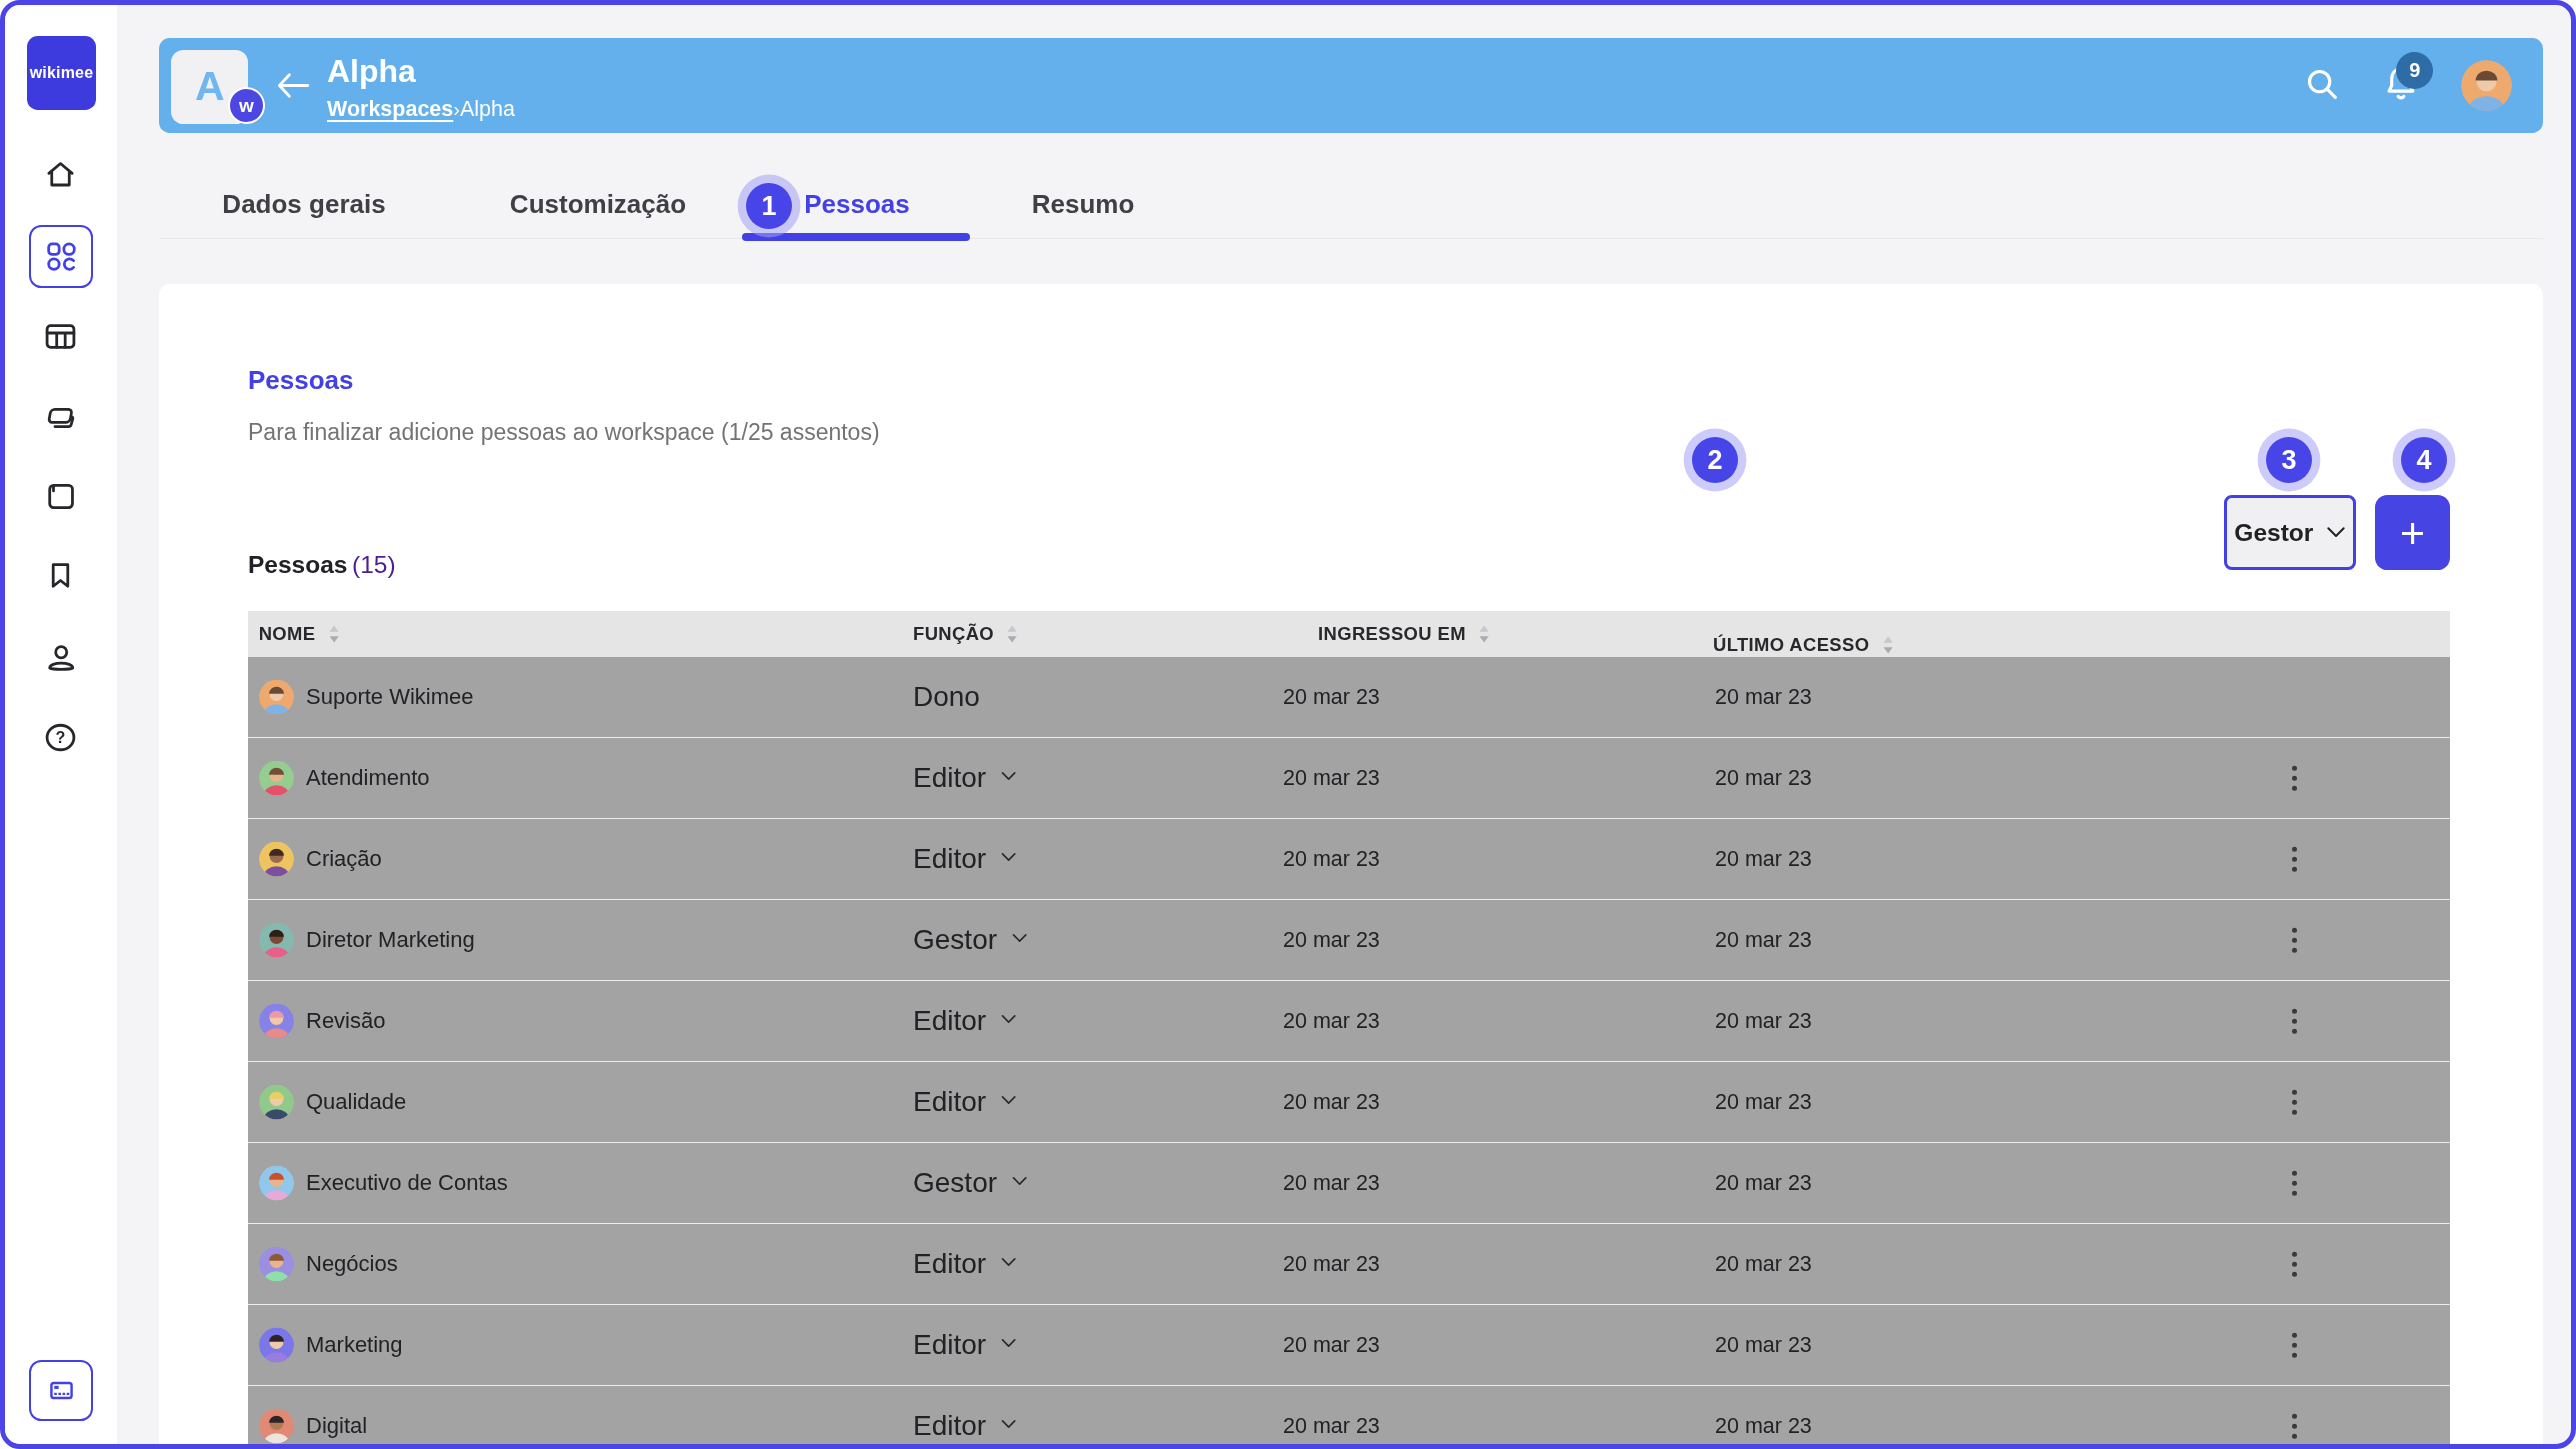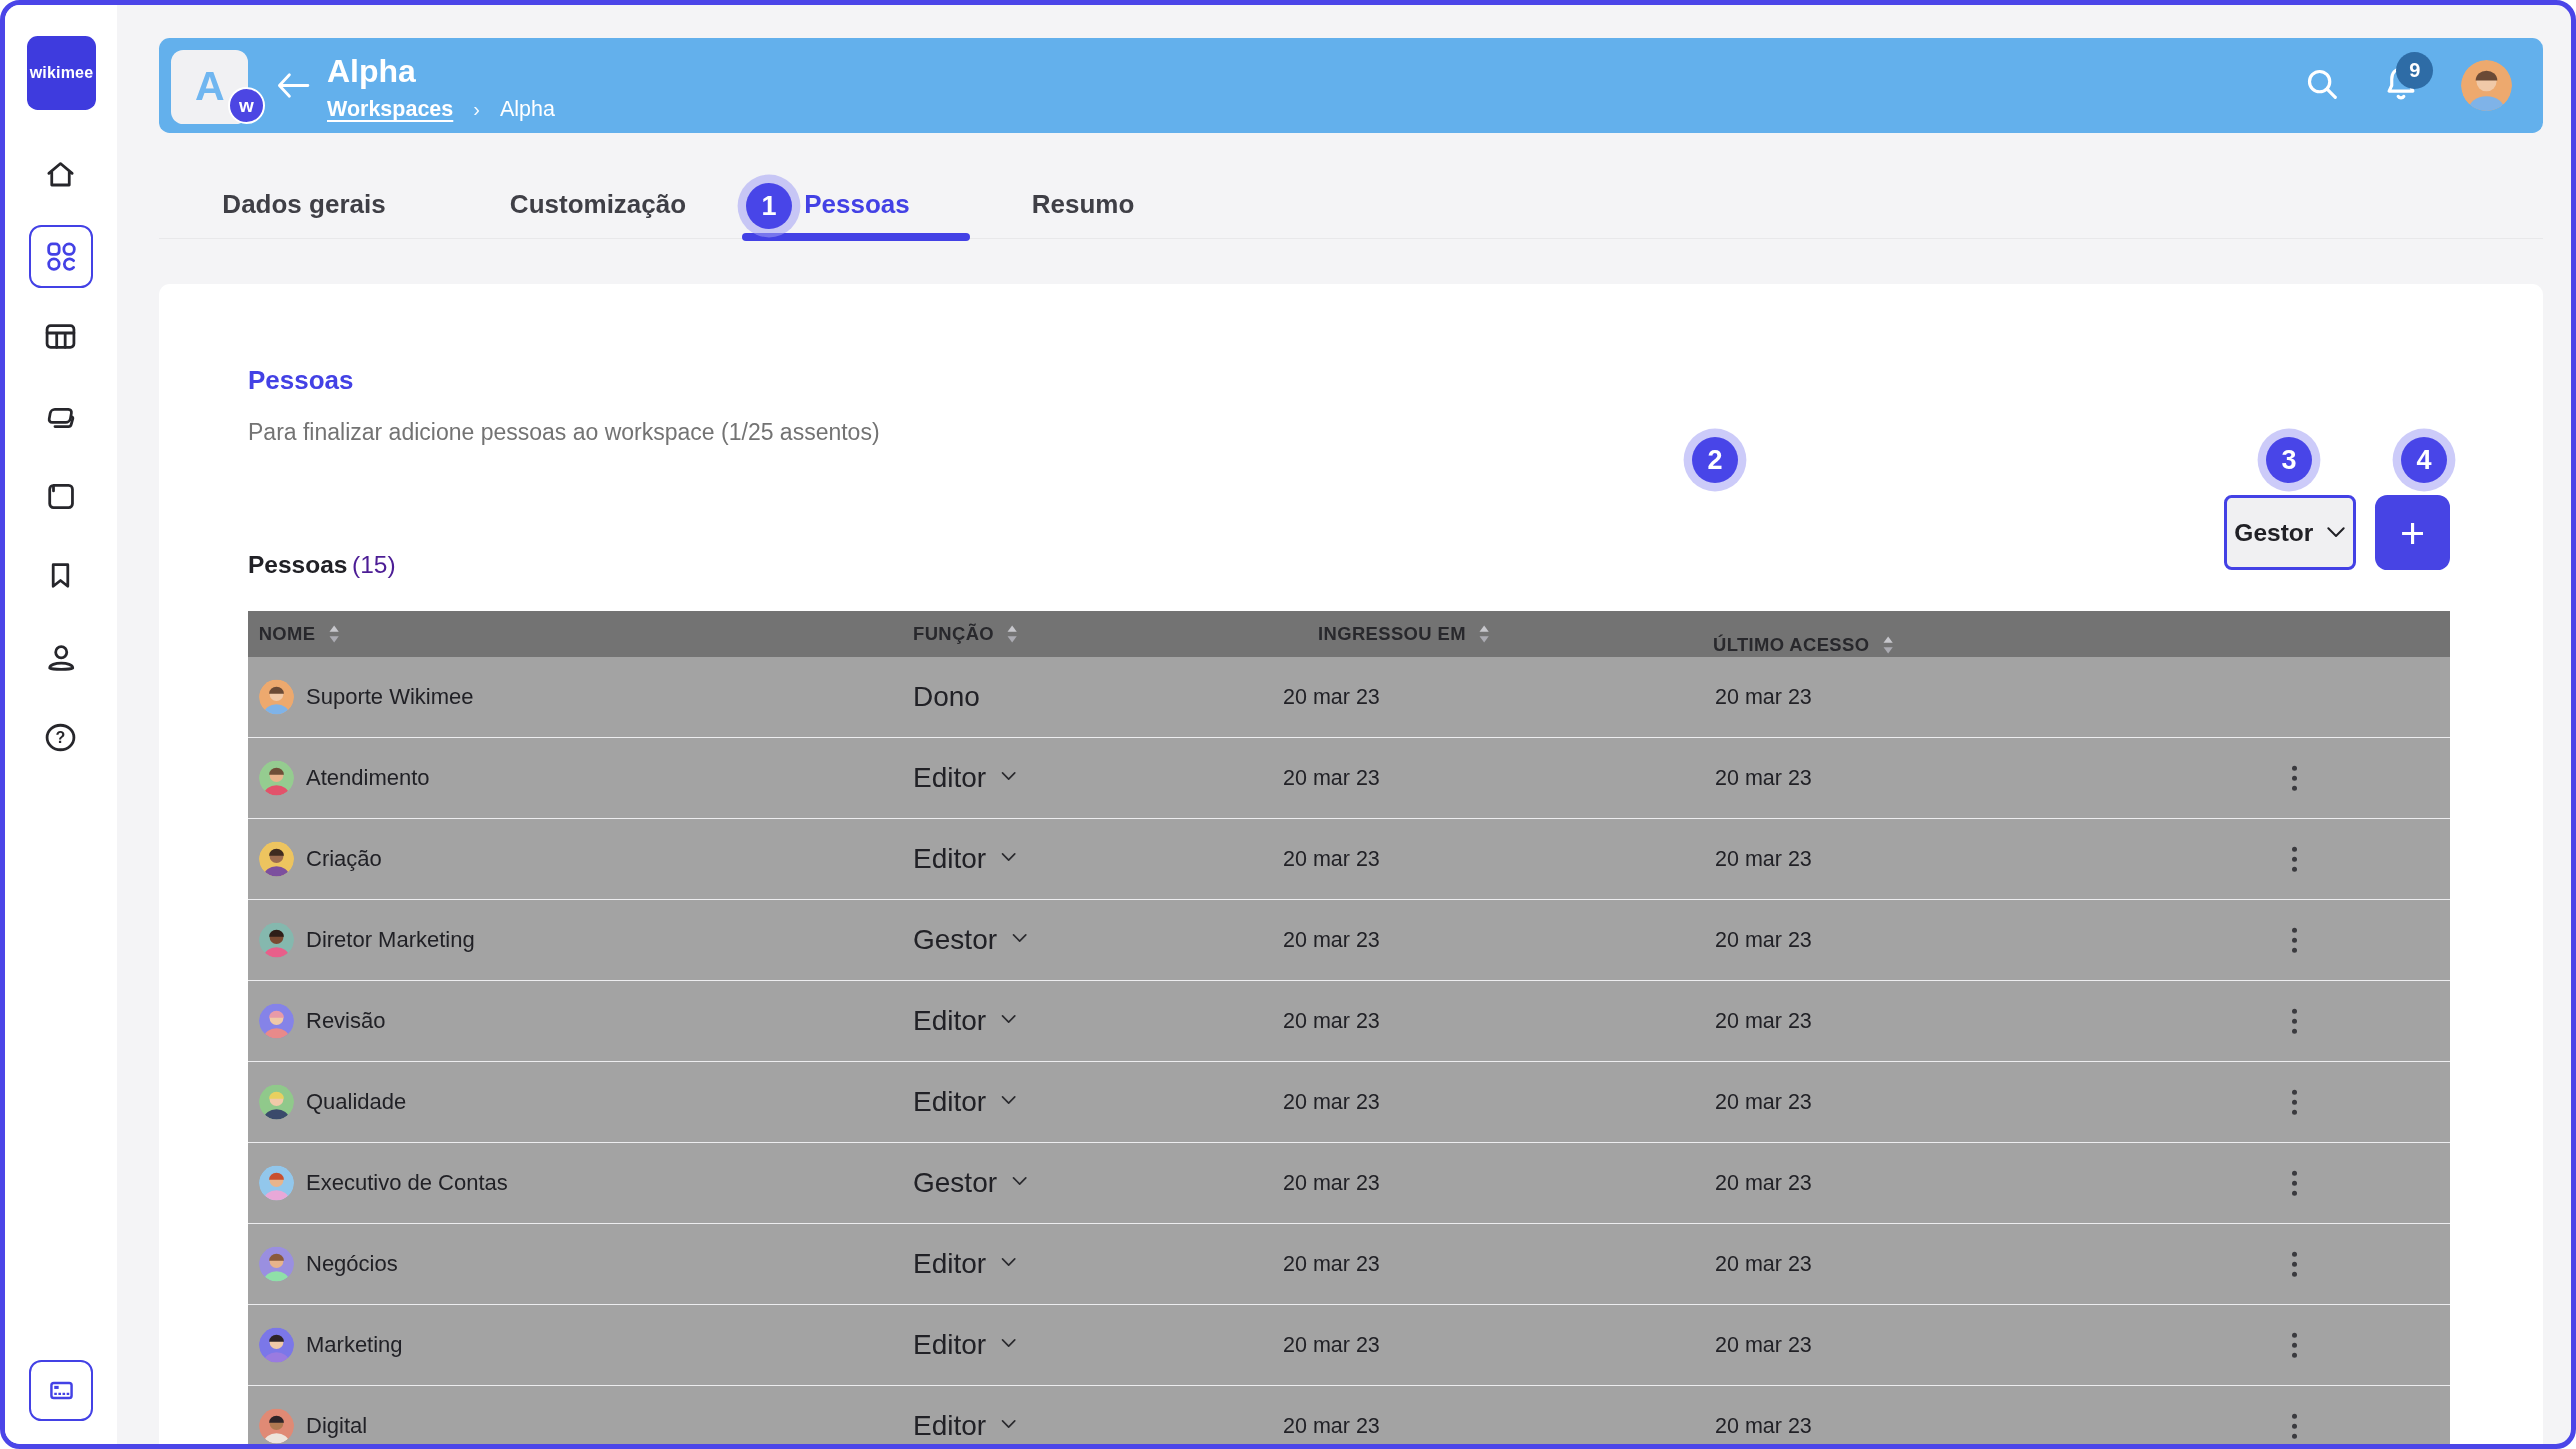--- a/index.html
+++ b/index.html
@@ -16,21 +16,21 @@
   .active-wrap{position:absolute;left:24px;top:220px;width:64px;height:63px;border:2.3px solid #4341E5;border-radius:12.3px;display:flex;align-items:center;justify-content:center;}
   .active-wrap svg{width:35px;height:35px;}
   .console-wrap{position:absolute;left:24px;top:1355px;width:64px;height:61px;border:2.3px solid #4341E5;border-radius:12.3px;display:flex;align-items:center;justify-content:center;}
 
   
   .band{position:absolute;left:154px;top:33px;width:2384px;height:95px;background:#63B0EC;border-radius:10.7px;}
   .ws-tile{position:absolute;left:12.3px;top:11.5px;width:77px;height:74px;background:#F1F1F3;border-radius:12.3px;display:flex;align-items:center;justify-content:center;color:#70B6F0;font-size:41px;font-weight:600;}
   .ws-badge{position:absolute;left:69px;top:49px;width:37px;height:37px;background:#4C46E3;border:2.3px solid #fff;border-radius:50%;display:flex;align-items:center;justify-content:center;color:#fff;font-size:19px;font-weight:700;}
   .back{position:absolute;left:115px;top:29px;width:37px;height:37px;}
   .band-title{position:absolute;left:168px;top:15.3px;color:#fff;font-size:32px;font-weight:700;}
-  .crumbs{position:absolute;left:168px;top:59px;color:#fff;font-size:21.5px;display:flex;align-items:center;gap:20px;}
+  .crumbs{position:absolute;left:168px;top:59px;color:#fff;font-size:21.5px;display:flex;align-items:center;gap:0;}
   .crumbs .parent{font-weight:600;text-decoration:underline;text-underline-offset:3.8px;}
   .crumbs .sep{font-size:20px;opacity:.95;}
   .band-right{position:absolute;right:31px;top:0;height:95px;display:flex;align-items:center;gap:40px;}
   .bell-wrap{position:relative;width:40px;height:43px;}
   .bell-badge{position:absolute;right:-12.3px;top:-12.3px;width:37px;height:37px;background:#2E6CA6;border-radius:50%;display:flex;align-items:center;justify-content:center;color:#fff;font-size:20px;font-weight:700;}
   .hdr-avatar{width:51px;height:51px;border-radius:50%;overflow:hidden;}
 
   
   .tabbar{position:absolute;left:154px;top:158px;width:2384px;height:76px;border-bottom:1.5px solid #E8E8EA;}
   .tab{position:absolute;top:26px;transform:translateX(-50%);font-size:26px;font-weight:600;color:#3F3F46;white-space:nowrap;cursor:pointer;}
@@ -46,21 +46,21 @@
   .sec-sub{position:absolute;left:89px;top:135px;color:#737373;font-size:23px;font-weight:500;}
 
   .invite-input{position:absolute;left:1529px;top:214px;width:538px;height:69px;border:1.5px solid #D9D9DE;border-radius:6.1px;background:#fff;font-size:23px;color:#212126;padding:0 0 0 26px;outline:none;}
   .invite-select{position:absolute;left:2065px;top:211px;width:132px;height:75px;background:#F0F0F2;border:3.8px solid #4341E5;border-radius:7.7px;display:flex;align-items:center;justify-content:center;gap:12.3px;font-size:24.5px;font-weight:600;color:#212126;cursor:pointer;}
   .invite-add{position:absolute;left:2216px;top:211px;width:75px;height:75px;background:#4744E4;border:none;border-radius:12.3px;color:#fff;font-size:43px;font-weight:400;display:flex;align-items:center;justify-content:center;cursor:pointer;line-height:0;}
 
   .list-title{position:absolute;left:89px;top:267px;font-size:24.5px;font-weight:600;color:#212126;}
   .list-count{position:absolute;left:193px;top:267px;font-size:24.5px;font-weight:500;color:#4c1d95;}
 
   .table{position:absolute;left:89px;top:327px;width:2202px;}
-  .t-head{position:relative;height:46px;background:#737373;}
+  .t-head{position:relative;height:46px;background:#e5e5e5;}
   .t-head .hcell{position:absolute;top:50%;transform:translateY(-50%);display:flex;align-items:center;gap:12.3px;font-size:18.4px;font-weight:700;color:#28282C;letter-spacing:0.4px;white-space:nowrap;}
   .hc-name{left:10.7px;} .hc-role{left:665px;} .hc-joined{left:1030px;margin-left:40px;} .hc-last{left:1465px;margin-top:11px;}
   .t-rows{position:relative;height:797px;overflow:hidden;}
   .t-row{position:relative;height:81px;border-bottom:1.5px solid #EDEDEF;background:#a3a3a3;}
   .t-row .cell{position:absolute;top:50%;transform:translateY(-50%);white-space:nowrap;color:#212126;}
   .cell.avatar{left:10.7px;width:35px;height:35px;}
   .cell.avatar svg{display:block;border-radius:50%;}
   .cell.name{left:58px;font-size:22px;font-weight:500;}
   .cell.role{left:665px;font-size:28px;font-weight:500;display:flex;align-items:center;gap:15.3px;}
   .cell.role svg{margin-top:-4.6px;}

